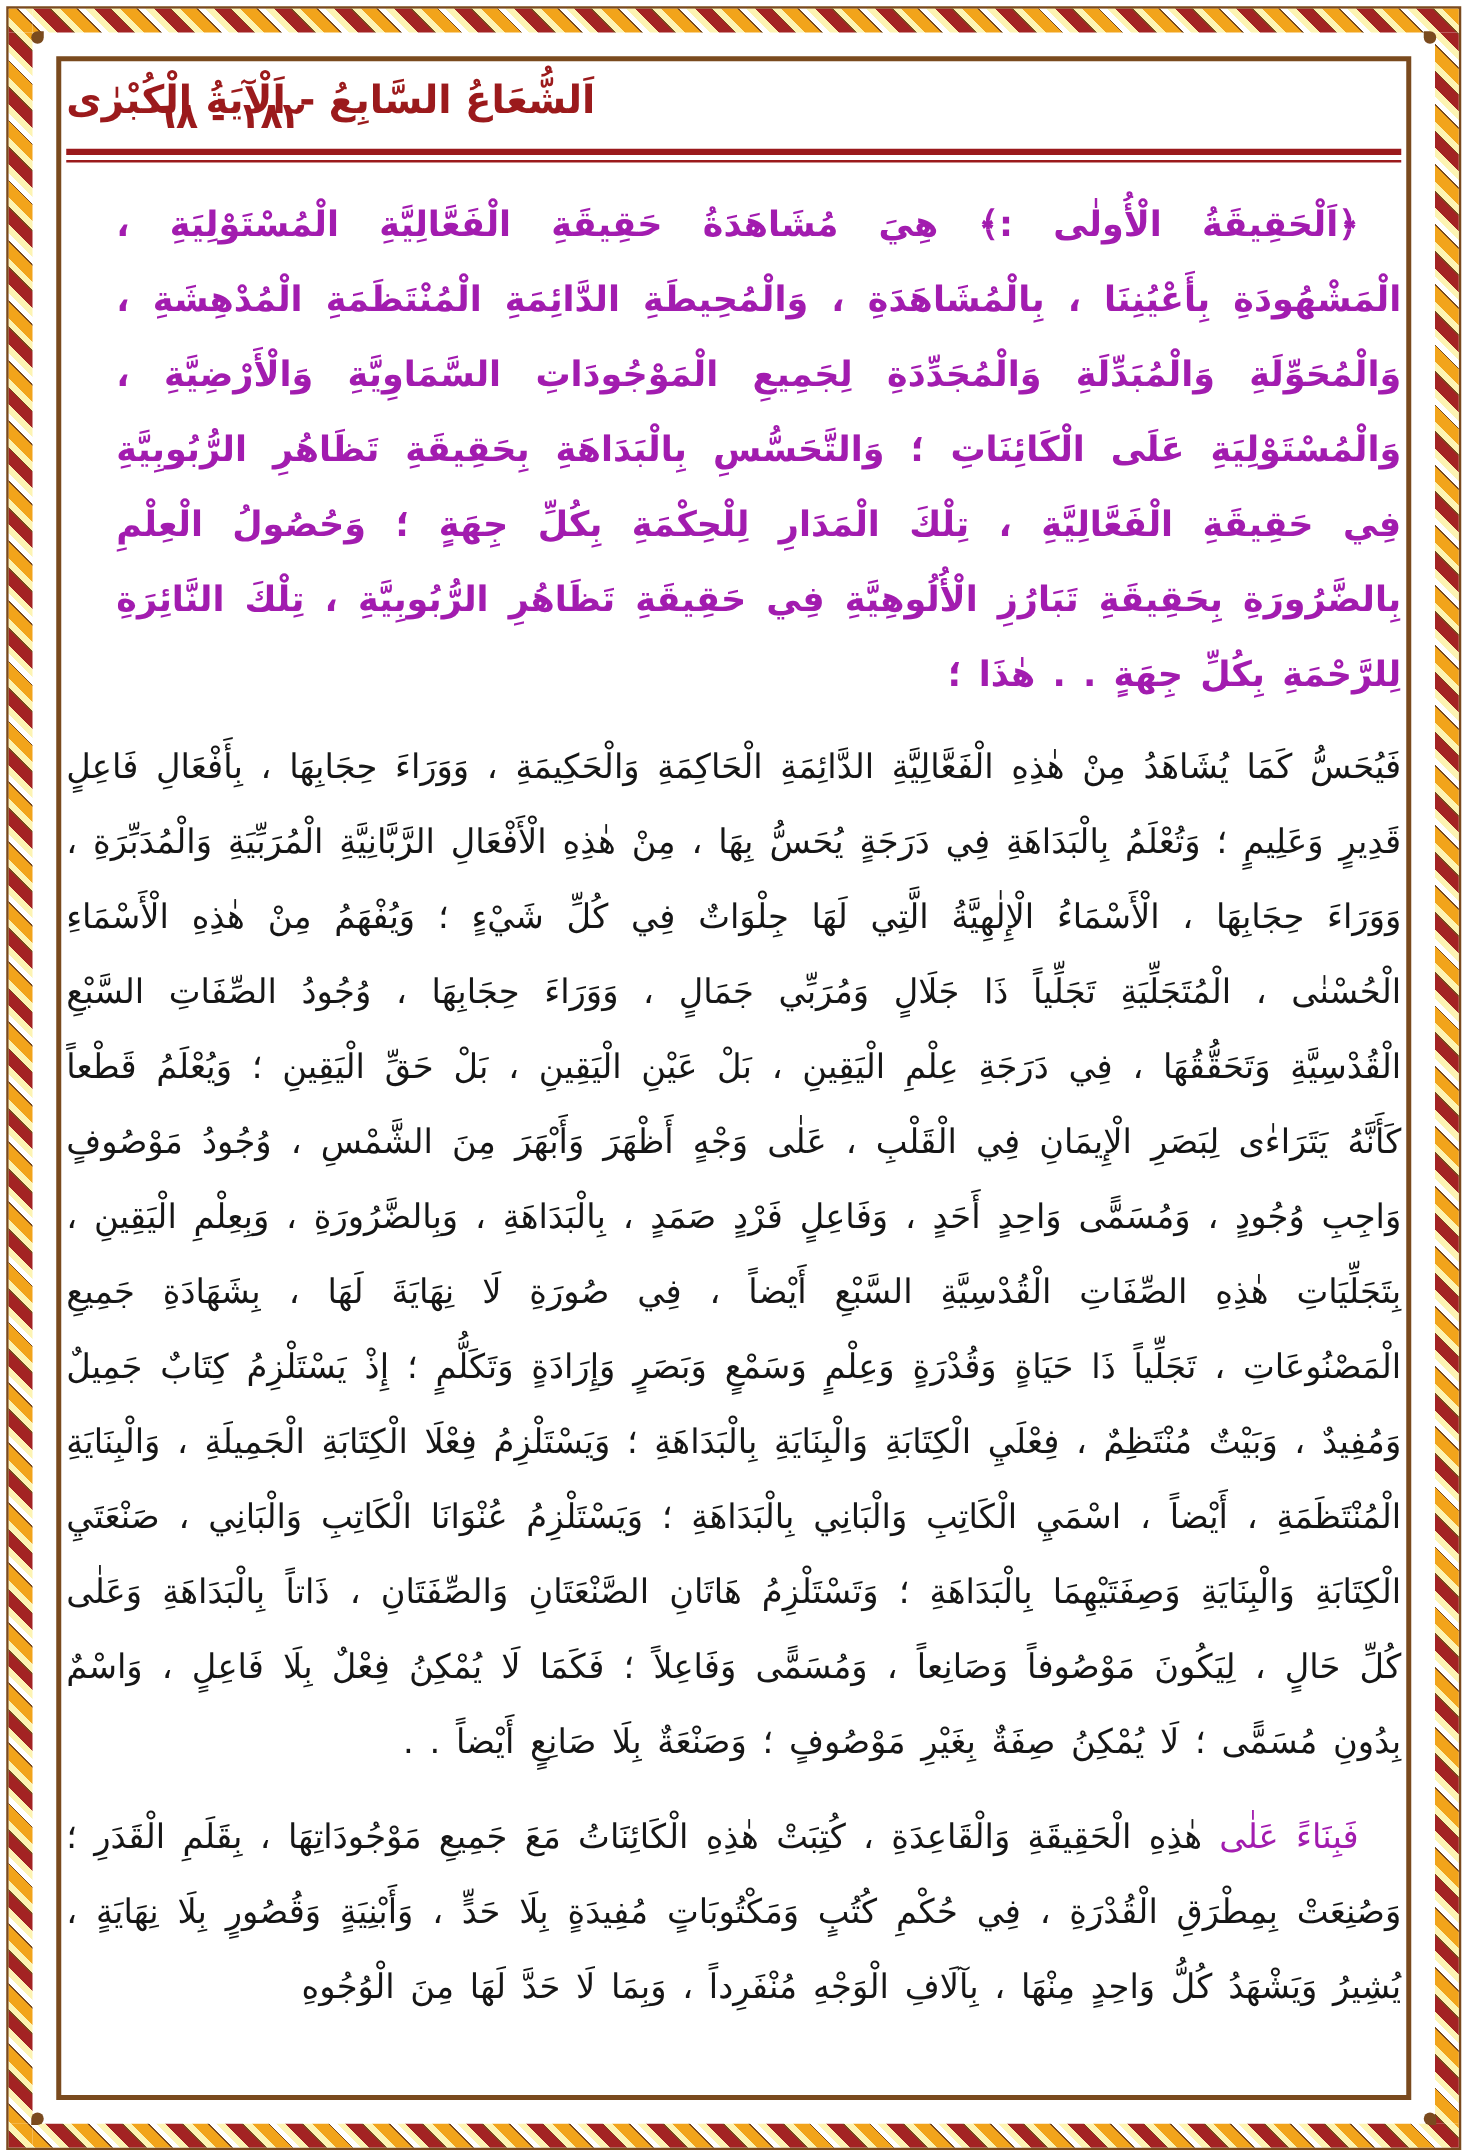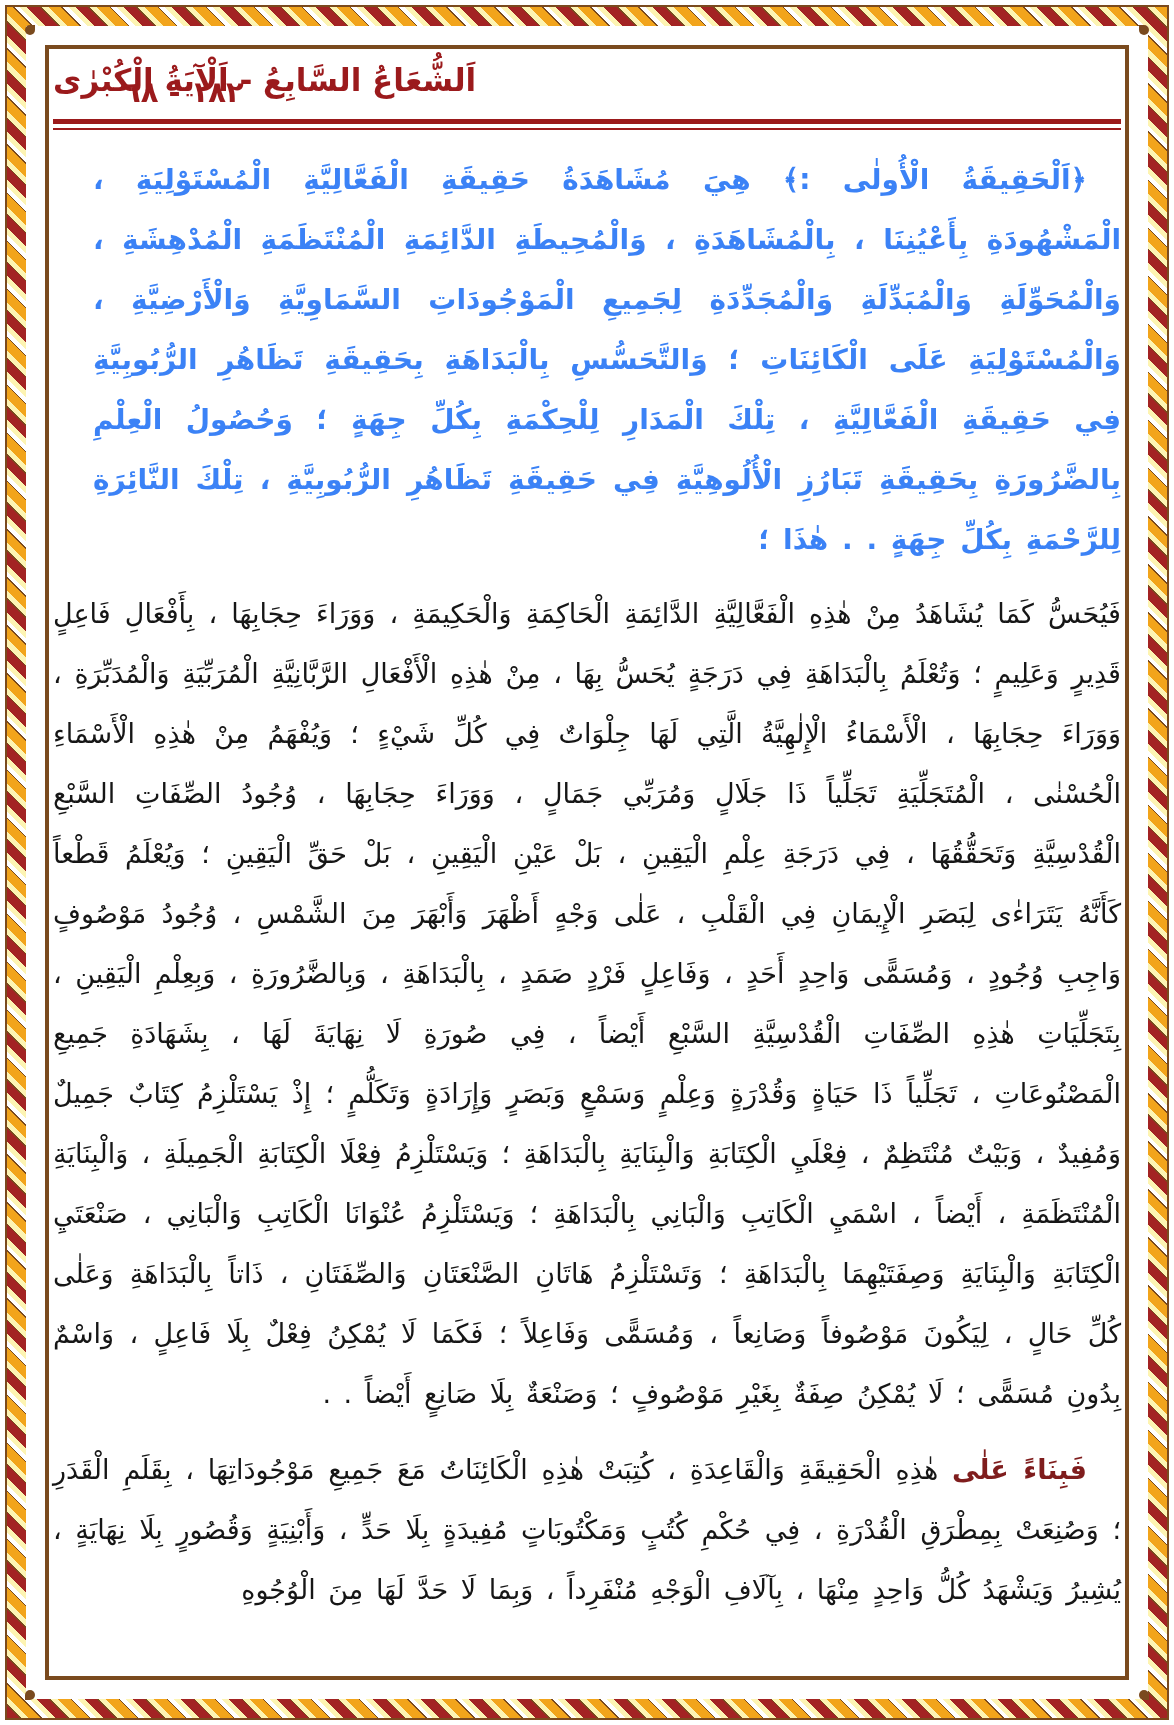--- a/index.html
+++ b/index.html
@@ -72,28 +72,28 @@
     margin:0;
     text-align:justify;
     font-size:27px;
     line-height:60px;
     color:#161616;
     word-spacing:4px;
   }
   p.para-red{
     font-size:28px;
     font-weight:bold;
-    color:#3b82f6;
+    color:#a21caf;
     text-indent:34px;
     margin-top:4px;
     margin-left:40px;
   }
   p.para-main{margin-top:14px;}
   p.para-close{margin-top:16px;text-indent:34px;}
-  .red-lead{color:#7f1d1d;font-weight:bold;}
+  .red-lead{color:#a21caf;font-weight:normal;}
 </style>
 </head>
 <body>
 
 <div class="page">
 
   <div class="outer-line">
     <div class="pattern-band">
       <span class="corner tl"></span>
       <span class="corner tr"></span>

